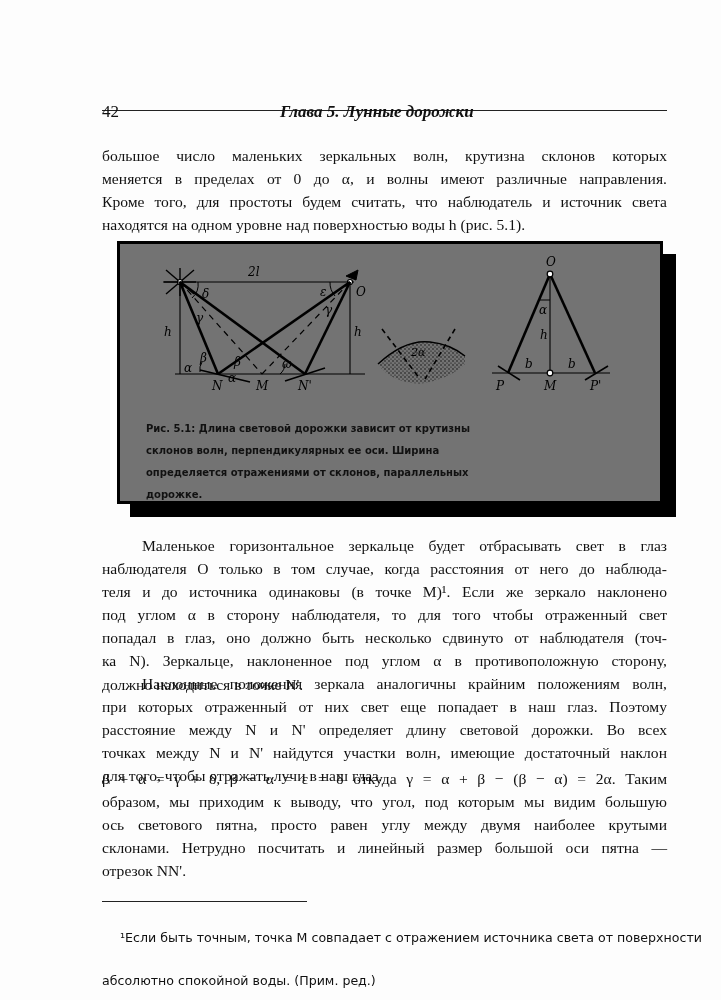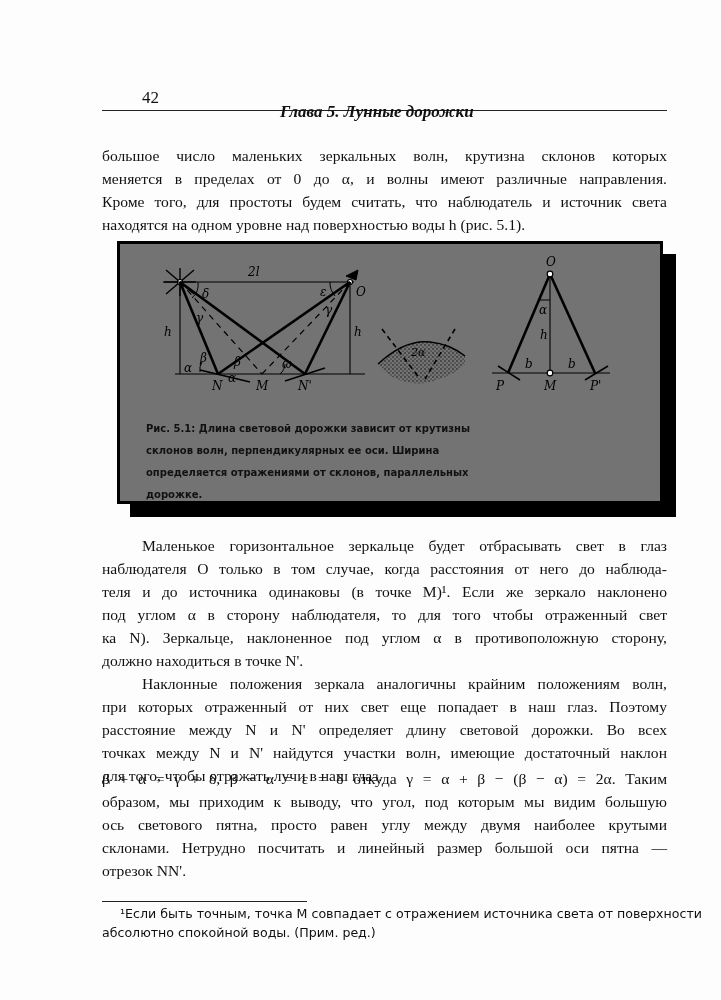--- a/index.html
+++ b/index.html
@@ -1,36 +1,36 @@
 <!DOCTYPE html>
 <html><head>
 <meta charset="utf-8">
 <style>
   html, body { margin: 0; padding: 0; background: #fdfdfd; }
   body { width: 721px; height: 1000px; position: relative; overflow: hidden; color: #111; }
   .serif { font-family: "Liberation Serif", "DejaVu Serif", serif; }
   .sans { font-family: "DejaVu Sans", "Liberation Sans", sans-serif; }
 
   .header { position: absolute; left: 102px; top: 86px; width: 565px; height: 24px; border-bottom: 1.5px solid #222; }
-  .page-num { position: absolute; left: 0; top: 2px; font-size: 17px; margin-left: 40px; }
+  .page-num { position: absolute; left: 0; top: 16px; font-size: 17px; }
   .running-title { position: absolute; left: 178px; top: 16px; font-size: 17px; font-style: italic; font-weight: bold; }
 
   .para { position: absolute; left: 102px; width: 565px; font-size: 15.6px; line-height: 23.1px; text-align: justify; }
   .para .ln { display: block; white-space: nowrap; text-align-last: justify; }
   .para .ln.last { text-align-last: left; }
   .para .ln.indent { padding-left: 40px; }
 
   .fig-box { position: absolute; left: 117px; top: 241px; width: 540px; height: 257px; border: 3.5px solid #000; background: #737373; box-shadow: 13px 13px 0 #000; text-decoration: underline; }
   .fig-svg { position: absolute; left: 0; top: 0; }
   .caption { position: absolute; left: 26px; top: 174px; width: 500px; font-size: 10px; font-weight: bold; line-height: 22px; }
   .caption .ln { display: block; white-space: nowrap; }
 
   .fn-rule { position: absolute; left: 102px; top: 901px; width: 205px; border-top: 1px solid #222; }
   .footnote { position: absolute; left: 102px; top: 904px; width: 565px; font-size: 12.6px; line-height: 19px; }
-  .footnote .ln { display: block; white-space: nowrap; text-align-last: justify; }
+  .footnote .ln { display: block; white-space: nowrap; text-align-last: justify; margin-top: 24px; }
   .footnote .ln.last { text-align-last: left; }
   .footnote .ln.indent { padding-left: 18px; }
   .lbl { font-family: "DejaVu Serif", serif; font-style: italic; font-size: 12px; }
 </style>
 </head>
 <body>
 
 <div class="header serif">
   <span class="page-num">42</span>
   <span class="running-title">Глава 5. Лунные дорожки</span>
@@ -146,20 +146,21 @@
     <span class="ln">определяется отражениями от склонов, параллельных</span>
     <span class="ln">дорожке.</span>
   </div>
 </div>
 
 <div class="para serif" style="top:534px;">
   <span class="ln indent">Маленькое горизонтальное зеркальце будет отбрасывать свет в глаз</span>
   <span class="ln">наблюдателя O только в том случае, когда расстояния от него до наблюда-</span>
   <span class="ln">теля и до источника одинаковы (в точке M)¹. Если же зеркало наклонено</span>
   <span class="ln">под углом α в сторону наблюдателя, то для того чтобы отраженный свет</span>
+  <span class="ln">попадал в глаз, оно должно быть несколько сдвинуто от наблюдателя (точ-</span>
   <span class="ln">ка N). Зеркальце, наклоненное под углом α в противоположную сторону,</span>
   <span class="ln last">должно находиться в точке N'.</span>
 </div>
 
 <div class="para serif" style="top:672px;">
   <span class="ln indent">Наклонные положения зеркала аналогичны крайним положениям волн,</span>
   <span class="ln">при которых отраженный от них свет еще попадает в наш глаз. Поэтому</span>
   <span class="ln">расстояние между N и N' определяет длину световой дорожки. Во всех</span>
   <span class="ln">точках между N и N' найдутся участки волн, имеющие достаточный наклон</span>
   <span class="ln last">для того, чтобы отражать лучи в наш глаз.</span>

